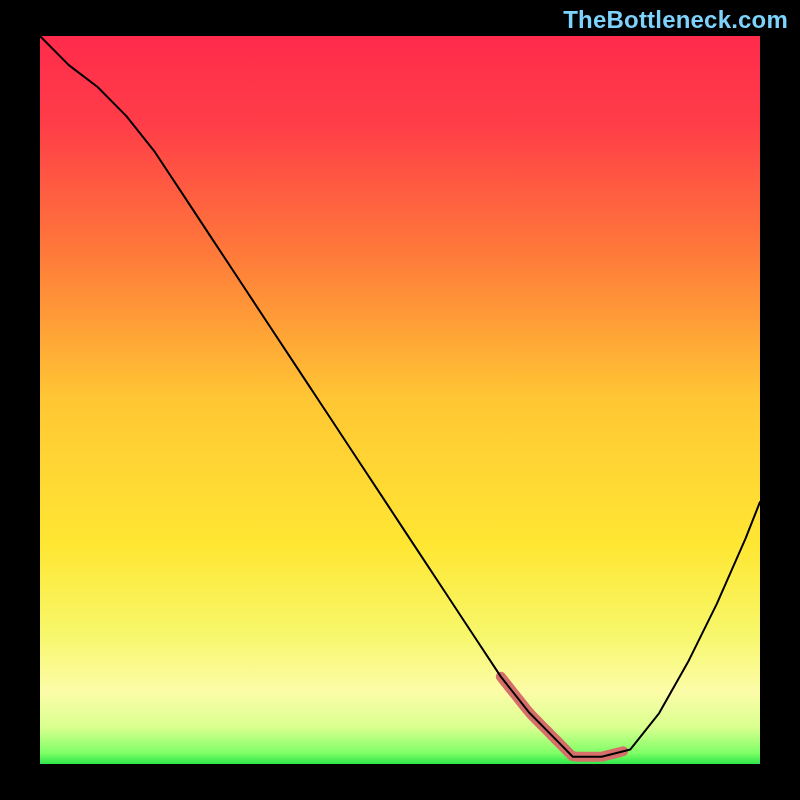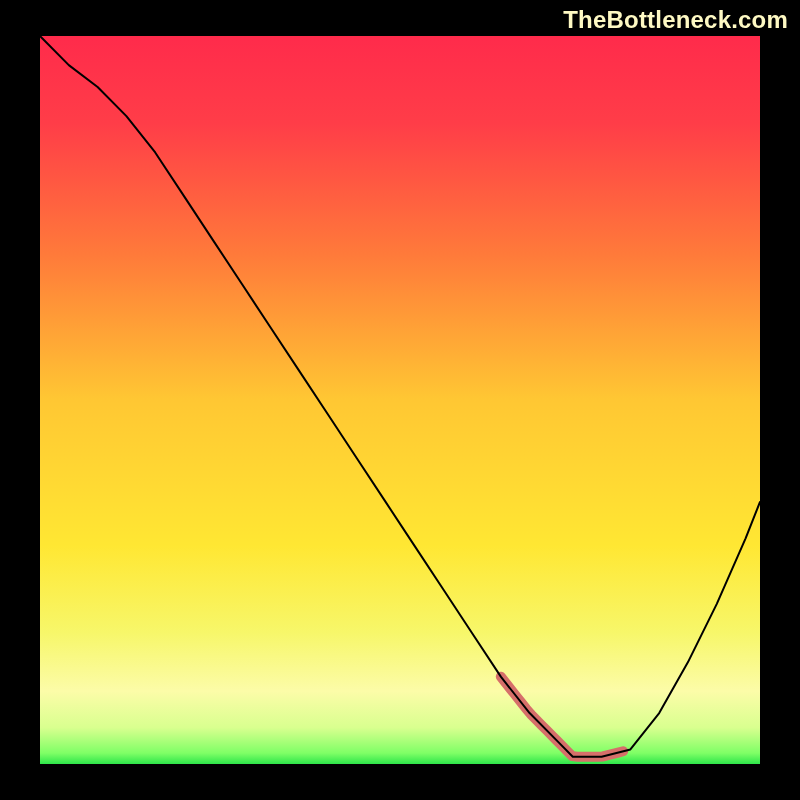--- a/index.html
+++ b/index.html
@@ -18,21 +18,21 @@
     height: 800px;
     background: #000;
   }
   .watermark {
     position: absolute;
     top: 6px;
     right: 12px;
     font-family: Arial, Helvetica, sans-serif;
     font-size: 24px;
     font-weight: 600;
-    color: #fef9c3;
+    color: #7dd3fc;
     letter-spacing: 0.2px;
     user-select: none;
     text-align: right;
   }
   .plot-wrap {
     position: absolute;
     left: 40px;
     top: 36px;
     width: 720px;
     height: 728px;

